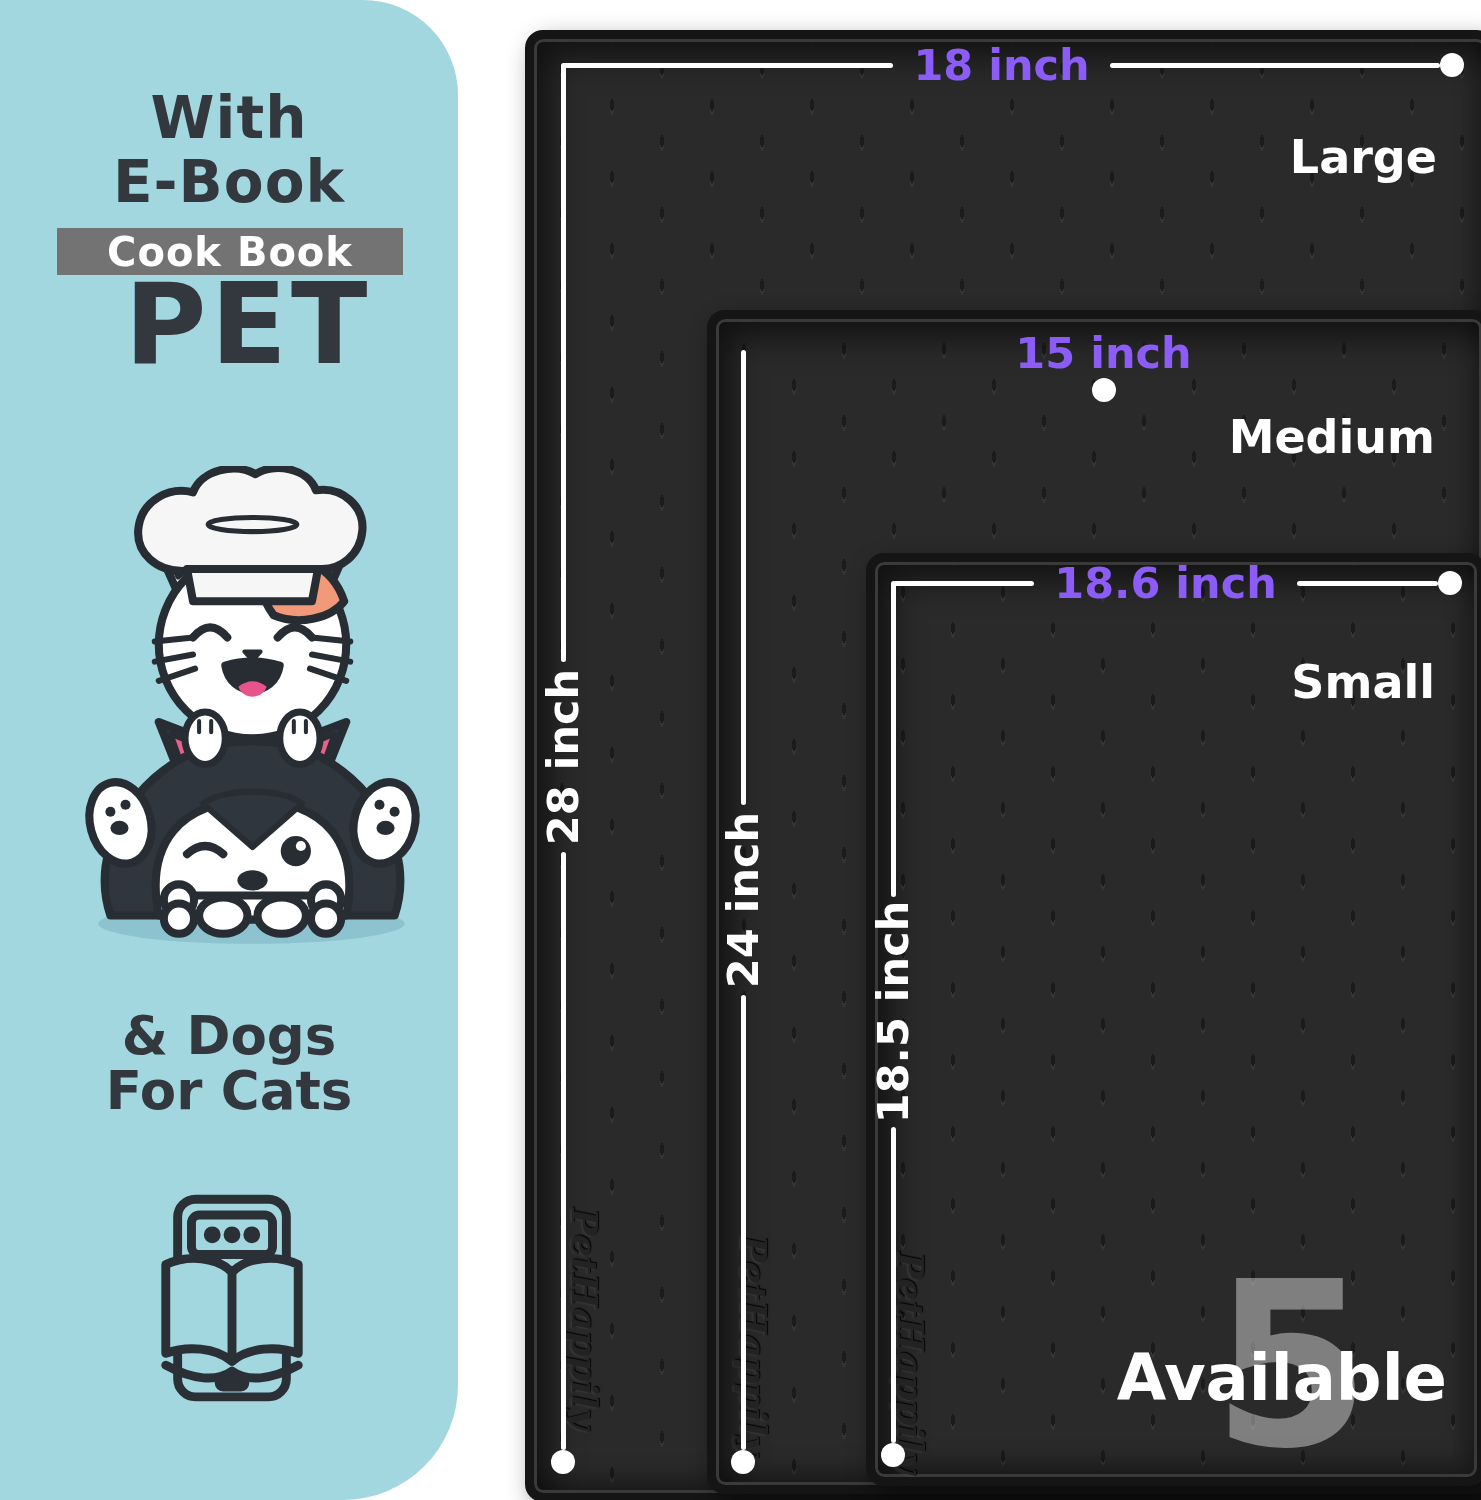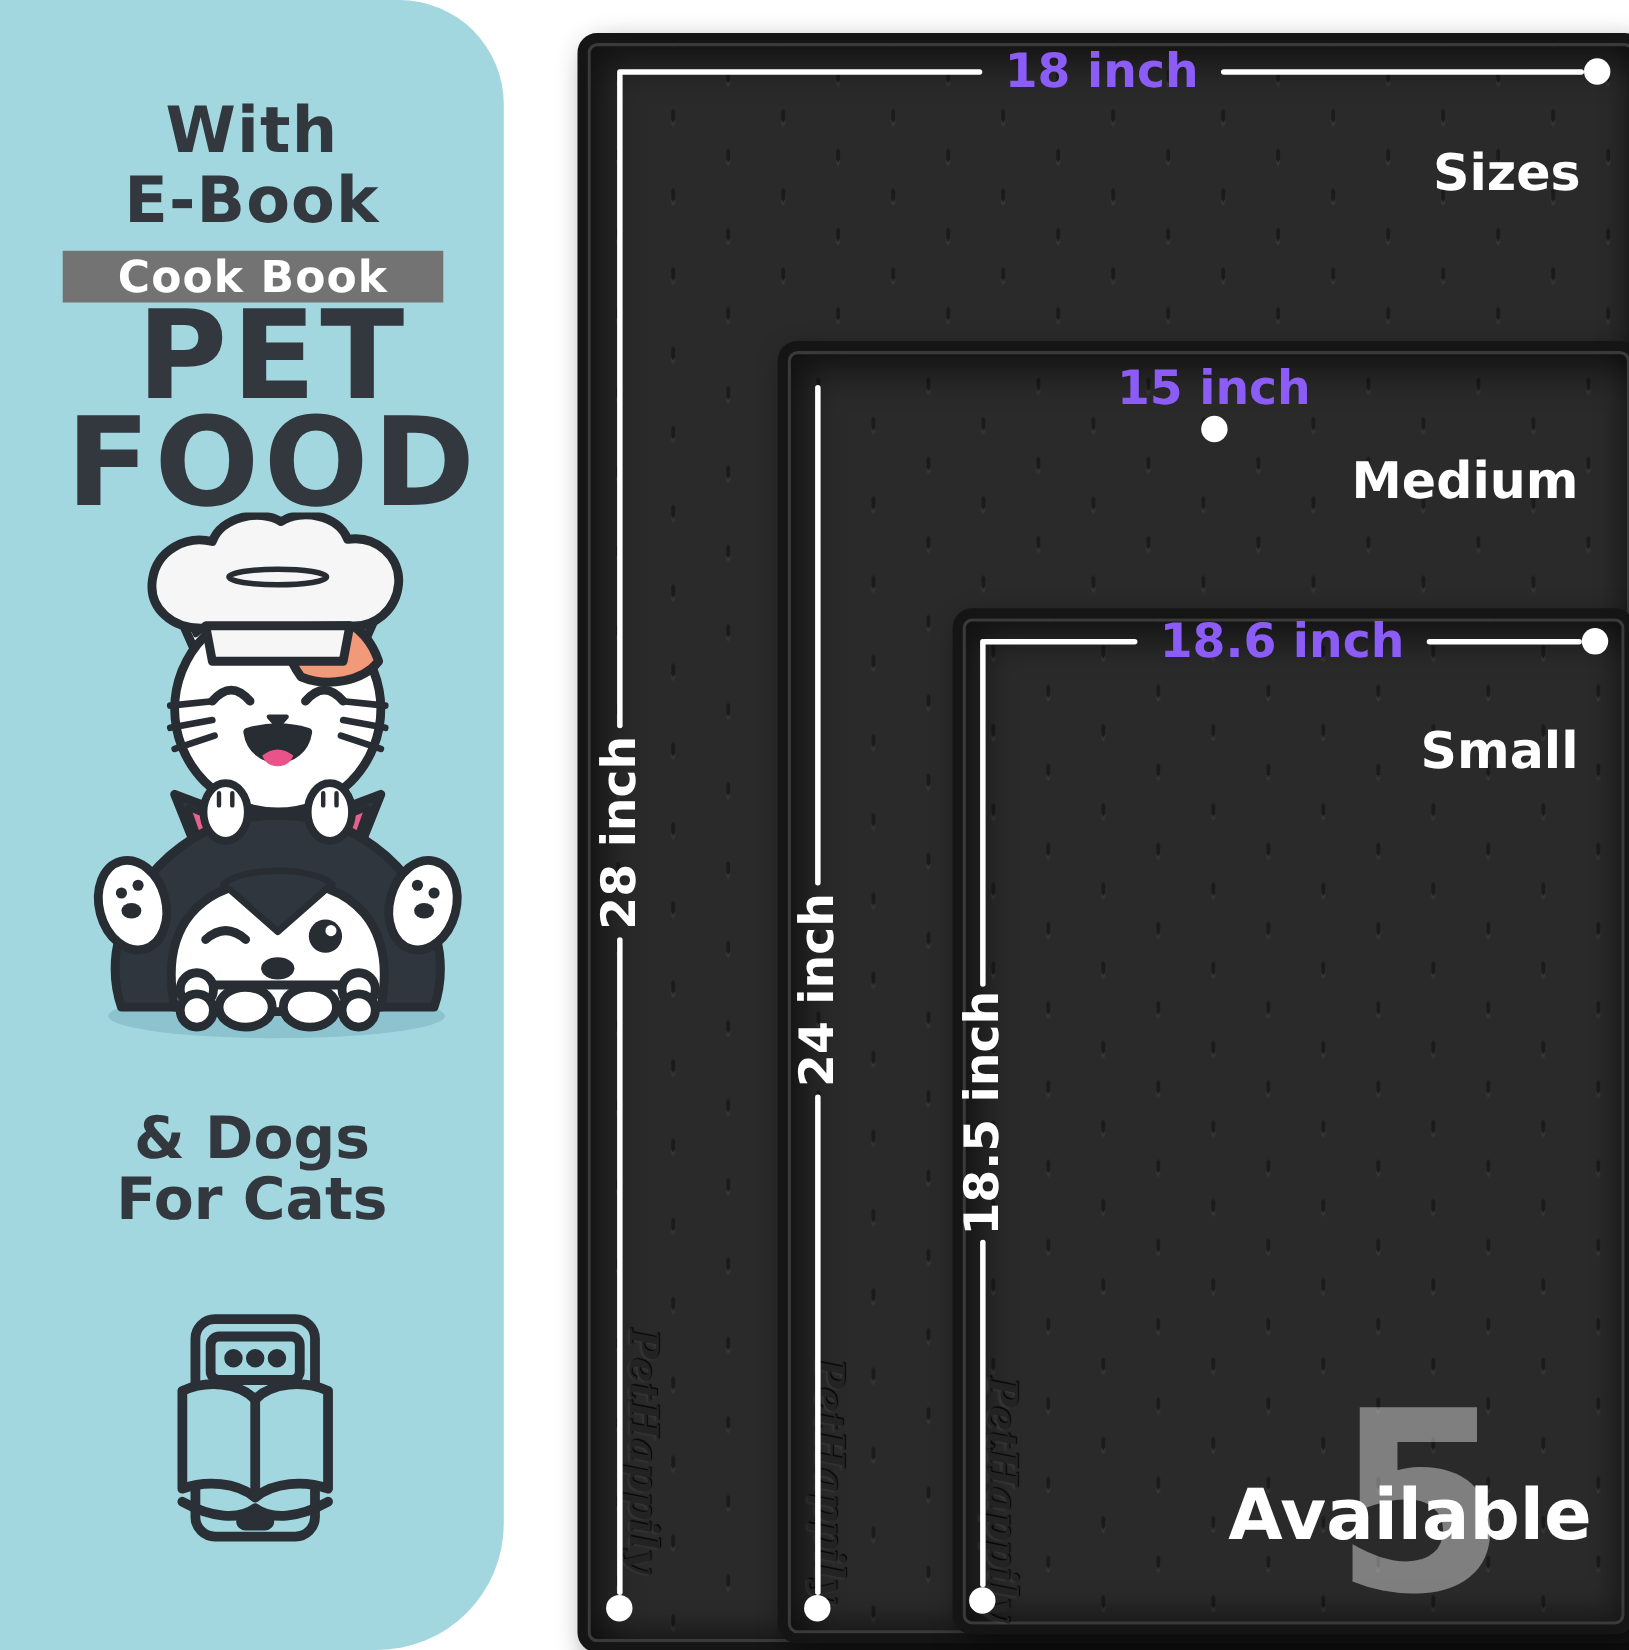--- a/index.html
+++ b/index.html
@@ -103,21 +103,20 @@
   <div class="panel">
     <div class="centered heading">
       <div>With</div>
       <div>E-Book</div>
     </div>
     <div class="cookbar">
       <span>Cook Book</span>
     </div>
     <div class="centered bigtitle">
       <div>PET</div>
-      <div>FOOD</div>
     </div>
 
     <svg class="illustration" viewBox="0 0 385 480">
       <ellipse cx="192" cy="452" rx="152" ry="20" fill="#8cc3cf"></ellipse>
 
       <g stroke="#272d33" stroke-width="8" stroke-linejoin="round" stroke-linecap="round">
         <path d="M118 122 L94 68 L152 88 Z" fill="#ffffff"></path>
         <path d="M268 122 L292 68 L234 88 Z" fill="#ffffff"></path>
         <path d="M119 108 L108 82 L138 92 Z" fill="#e8618c" stroke-width="5"></path>
         <path d="M267 108 L278 82 L248 92 Z" fill="#e8618c" stroke-width="5"></path>
@@ -236,21 +235,21 @@
   </div>
   <div class="vmeasure" id="v-small">
     <div class="vseg"></div>
     <div class="vlbl">
       <span>18.5 inch</span>
     </div>
     <div class="vseg"></div>
     <div class="dot"></div>
   </div>
 
-  <div class="size-label" id="label-large">Sizes</div>
+  <div class="size-label" id="label-large">Large</div>
   <div class="size-label" id="label-medium">Medium</div>
   <div class="size-label" id="label-small">Small</div>
 
   <div class="five">5</div>
   <div class="avail">
     <div>Available</div>
   </div>
 
 </div>
 

